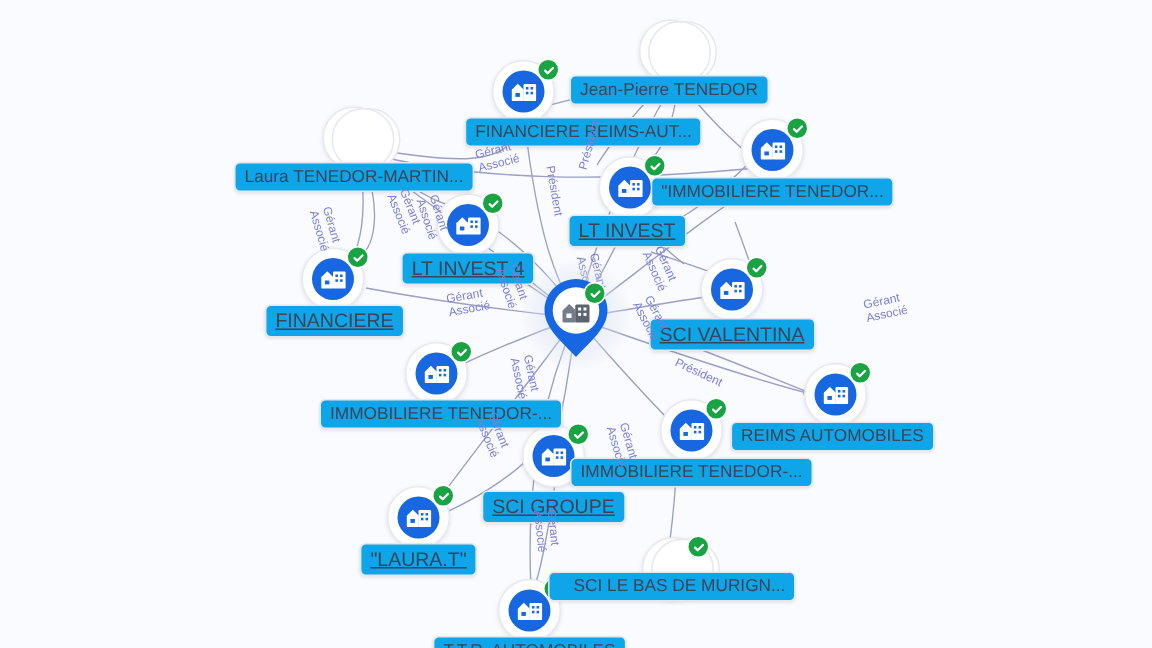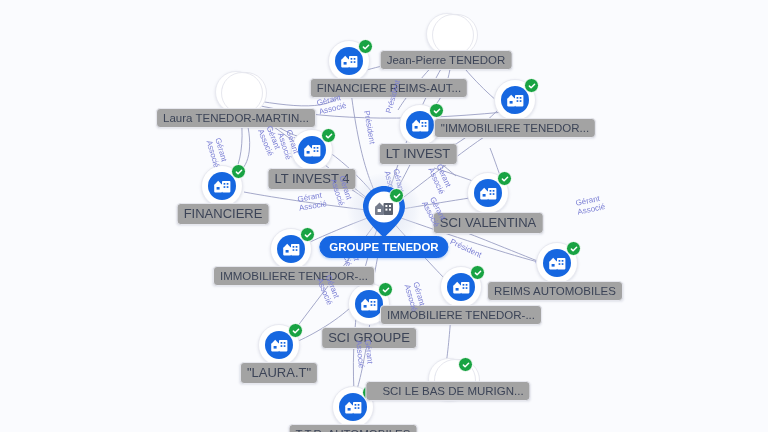--- a/index.html
+++ b/index.html
@@ -55,27 +55,27 @@
   }
   .pin{position:absolute;left:0;top:0;}
   .pin-icon{
     position:absolute;left:11px;top:12px;width:24px;height:24px;
     display:flex;align-items:center;justify-content:center;
   }
 
   
   .label{
     position:absolute;transform:translate(-50%,0);
-    background:#a3a3a3;border:1px solid #e6e7ee;border-radius:4px;
+    background:#0ea5e9;border:1px solid #e6e7ee;border-radius:4px;
     padding:2px 6px;
     font-size:11.5px;line-height:14px;color:#3c4457;
     white-space:nowrap;
     box-shadow:0 1px 2px rgba(40,50,90,.10);
   }
-  .label.big{font-size:13px;line-height:16px;}
+  .label.big{font-size:13px;line-height:16px;text-decoration:underline;}
   .label.root{
     background:#1767e3;border-color:#1767e3;color:#ffffff;
     font-size:11.5px;font-weight:bold;border-radius:11px;padding:3px 9px;
     box-shadow:0 1px 3px rgba(23,103,227,.35);
   }
 
   
   .etext{
     position:absolute;transform-origin:0 0;
     font-size:8px;line-height:8.6px;color:#7b7fd4;
@@ -531,15 +531,14 @@
         </div>
         <div class="badge" style="right:3px;top:4px;">
           <svg width="8" height="8" viewBox="0 0 8 8">
             <path d="M1.4,4.1 L3.1,5.8 L6.6,2.3" stroke="#ffffff" stroke-width="1.5" fill="none" stroke-linecap="round" stroke-linejoin="round"></path>
           </svg>
         </div>
       </div>
     </div>
   </div>
 
-  <div class="label root" id="root-label" style="left:384px;top:236px;">GROUPE TENEDOR</div>
 
 </div>
 
 </body></html>

